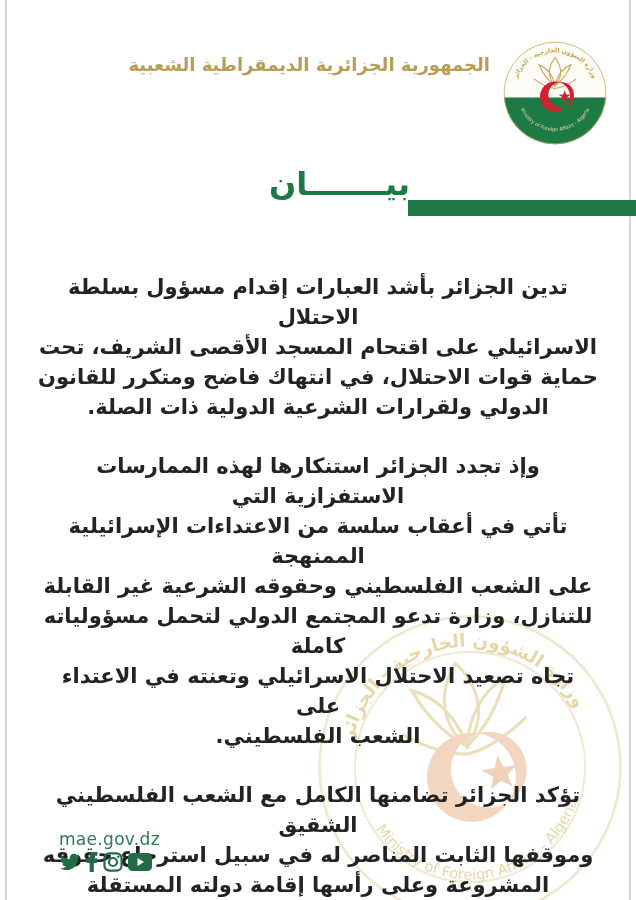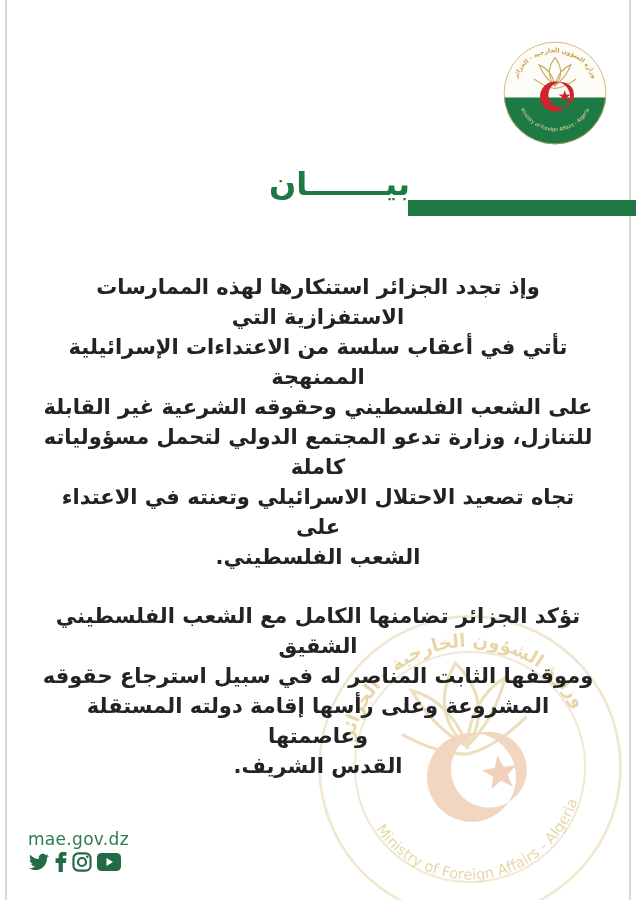--- a/index.html
+++ b/index.html
@@ -42,21 +42,21 @@
   }
   .body-text p { margin:0 0 29px 0; white-space:pre-line; }
 
   
   .watermark {
     position:absolute; left:313px; top:610px; width:314px; height:314px;
     opacity:.85; z-index:1; transform:rotate(-8deg);
   }
 
   
-  .footer { position:absolute; left:28px; top:829px; z-index:2; }
+  .footer { position:absolute; left:59px; top:829px; z-index:2; }
   .website { color:#2e7b52; font-size:17px; letter-spacing:.3px; margin-bottom:3px; cursor:pointer; }
   .social  { display:flex; align-items:center; gap:5px; }
   .social .icn { display:inline-flex; cursor:pointer; }
 </style>
 </head>
 <body>
 
 <div class="page">
 
   <div class="edge left"></div>
@@ -82,20 +82,21 @@
       <text font-size="7" fill="#e4d09c" font-weight="bold">
         <textPath href="#wArcTop" startOffset="50%" text-anchor="middle">وزارة الشؤون الخارجية - الجزائر</textPath>
       </text>
       <text font-size="5.6" fill="#e4d09c">
         <textPath href="#wArcBottom" startOffset="50%" text-anchor="middle">Ministry of Foreign Affairs - Algeria</textPath>
       </text>
     </svg>
   </div>
 
   <div class="header-text">
+    <div>الجمهورية الجزائرية الديمقراطية الشعبية</div>
   </div>
 
   <div class="logo">
     <svg viewBox="0 0 120 120">
       <defs>
         <path id="arcTop" d="M 14,60 A 46,46 0 0 1 106,60"></path>
         <path id="arcBottom" d="M 17,60 A 43,43 0 0 0 103,60"></path>
         <clipPath id="lowerHalf">
             <rect x="0" y="65" width="120" height="55"></rect>
           </clipPath>
@@ -118,20 +119,24 @@
       <text font-size="5.6" fill="#ecd9a0">
         <textPath href="#arcBottom" startOffset="50%" text-anchor="middle">Ministry of Foreign Affairs - Algeria</textPath>
       </text>
     </svg>
   </div>
 
   <div class="banner-word">بيـــــــان</div>
   <div class="banner-bar"></div>
 
   <div class="body-text">
+    <p>تدين الجزائر بأشد العبارات إقدام مسؤول بسلطة الاحتلال
+الاسرائيلي على اقتحام المسجد الأقصى الشريف، تحت
+حماية قوات الاحتلال، في انتهاك فاضح ومتكرر للقانون
+الدولي ولقرارات الشرعية الدولية ذات الصلة.</p>
     <p>وإذ تجدد الجزائر استنكارها لهذه الممارسات الاستفزازية التي
 تأتي في أعقاب سلسة من الاعتداءات الإسرائيلية الممنهجة
 على الشعب الفلسطيني وحقوقه الشرعية غير القابلة
 للتنازل، وزارة تدعو المجتمع الدولي لتحمل مسؤولياته كاملة
 تجاه تصعيد الاحتلال الاسرائيلي وتعنته في الاعتداء على
 الشعب الفلسطيني.</p>
     <p>تؤكد الجزائر تضامنها الكامل مع الشعب الفلسطيني الشقيق
 وموقفها الثابت المناصر له في  سبيل استرجاع حقوقه
 المشروعة وعلى رأسها إقامة دولته المستقلة وعاصمتها
 القدس الشريف.</p>

